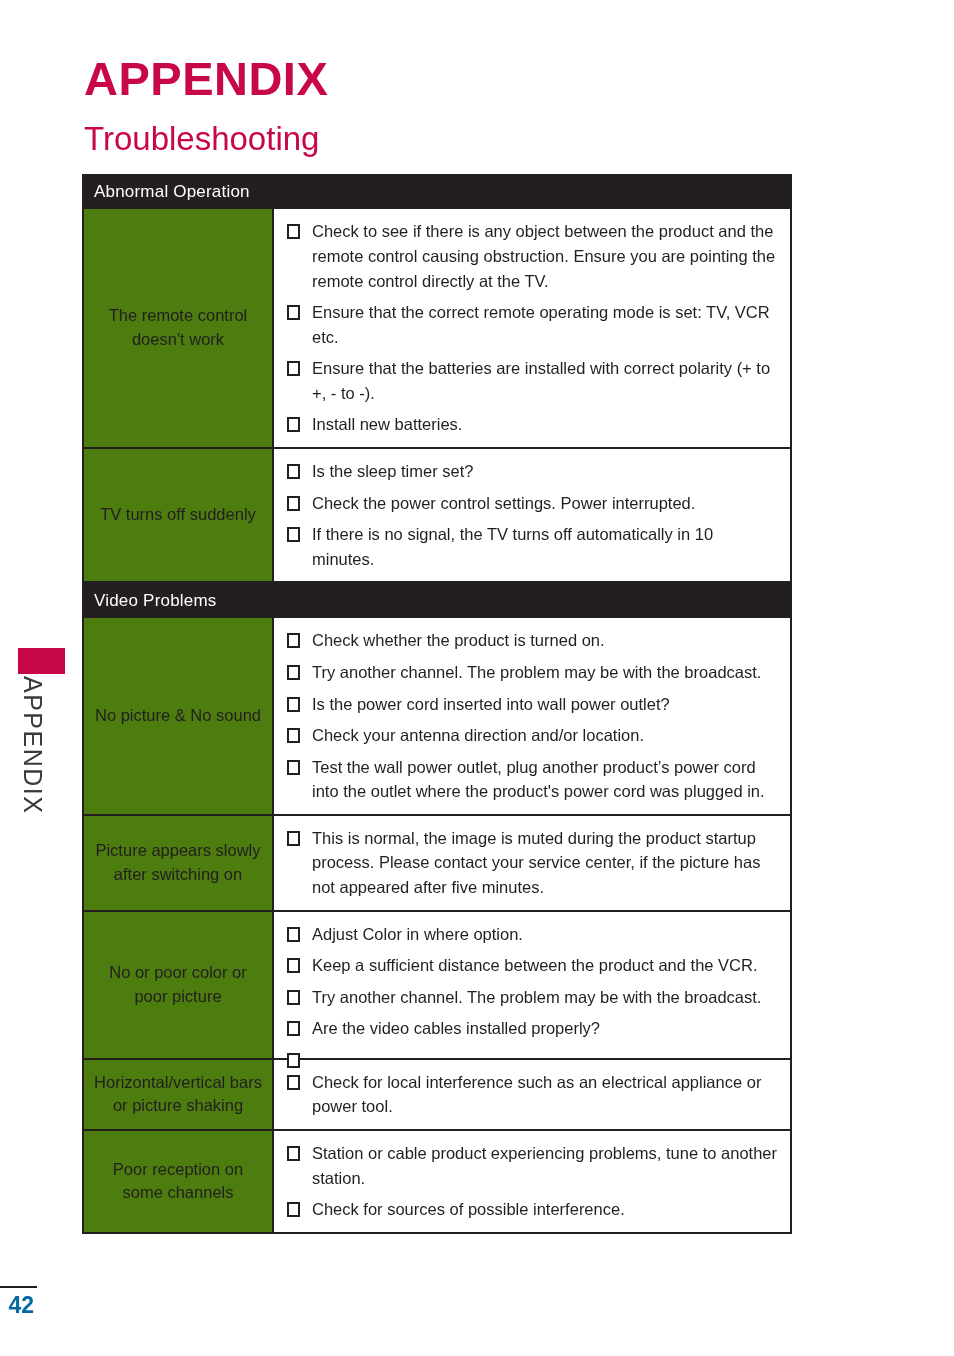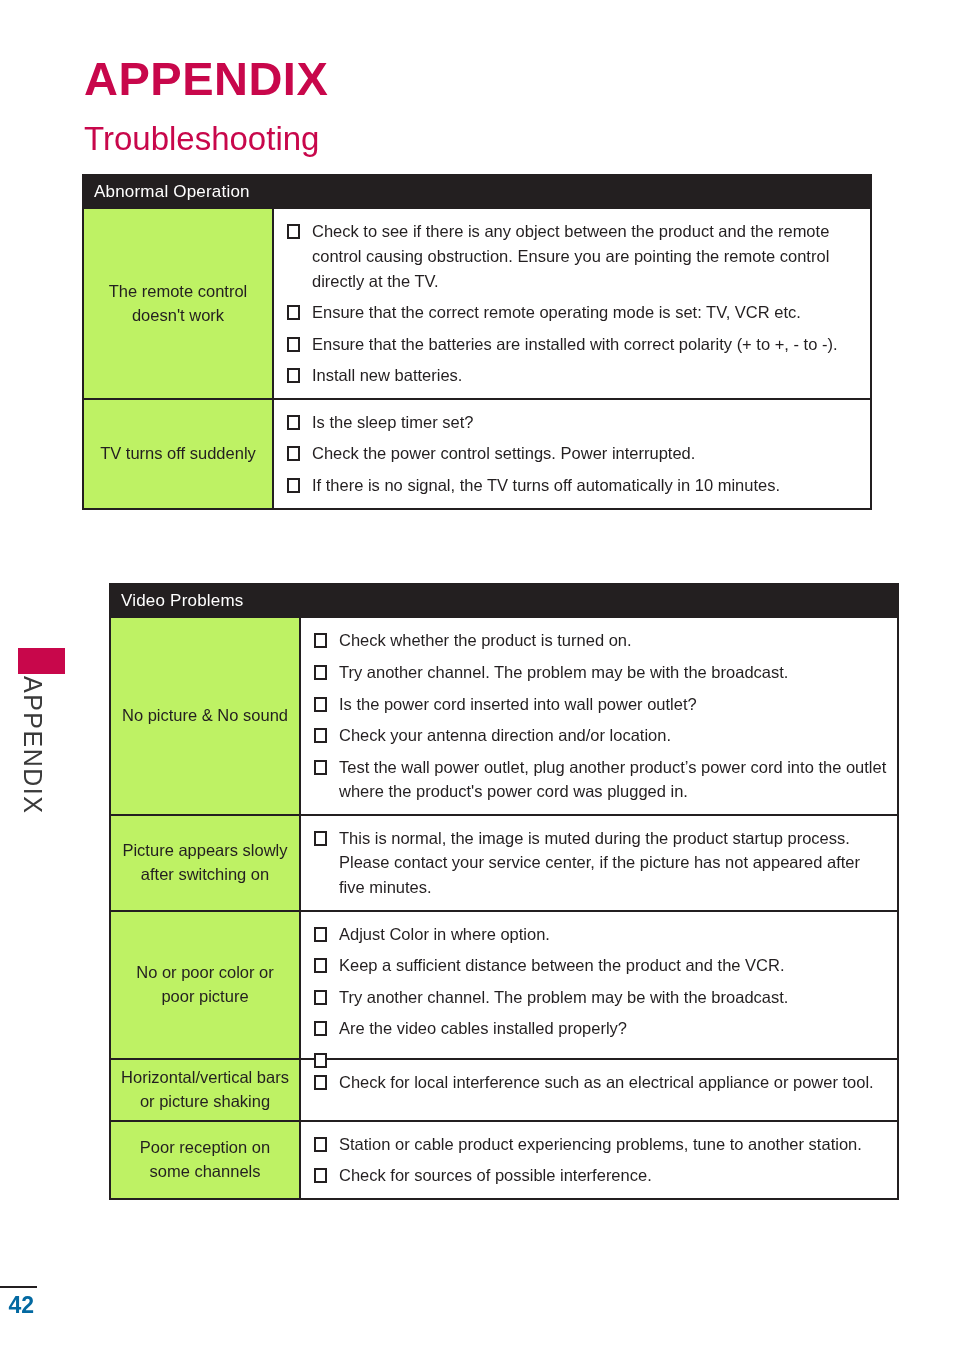--- a/index.html
+++ b/index.html
@@ -73,48 +73,48 @@
     font-size: 33px;
     font-weight: 400;
     color: #c8074b;
     line-height: 1;
   }
 
   
   .tbl {
     position: absolute;
     left: 82px;
-    width: 790px;
+    width: 710px;
     border: 2px solid #231f20;
     box-sizing: border-box;
     background: #ffffff;
   }
   .tbl-1 { top: 174px; }
-  .tbl-2 { top: 583px; margin-left: 27px; }
+  .tbl-2 { top: 583px; }
 
   .tbl-head {
     background: #231f20;
     color: #ffffff;
     font-size: 17px;
     padding: 6px 10px 7px 10px;
     line-height: 1.2;
     letter-spacing: 0.2px;
   }
 
   .row {
     display: flex;
     align-items: stretch;
     border-top: 2px solid #231f20;
   }
   .row:first-of-type { border-top: none; }
 
   .cell-label {
     width: 190px;
     flex: 0 0 190px;
-    background: #bef264;
+    background: #4d7c0f;
     border-right: 2px solid #231f20;
     box-sizing: border-box;
     display: flex;
     align-items: center;
     justify-content: center;
     text-align: center;
     font-size: 16.5px;
     line-height: 1.45;
     color: #231f20;
     padding: 6px 8px;

